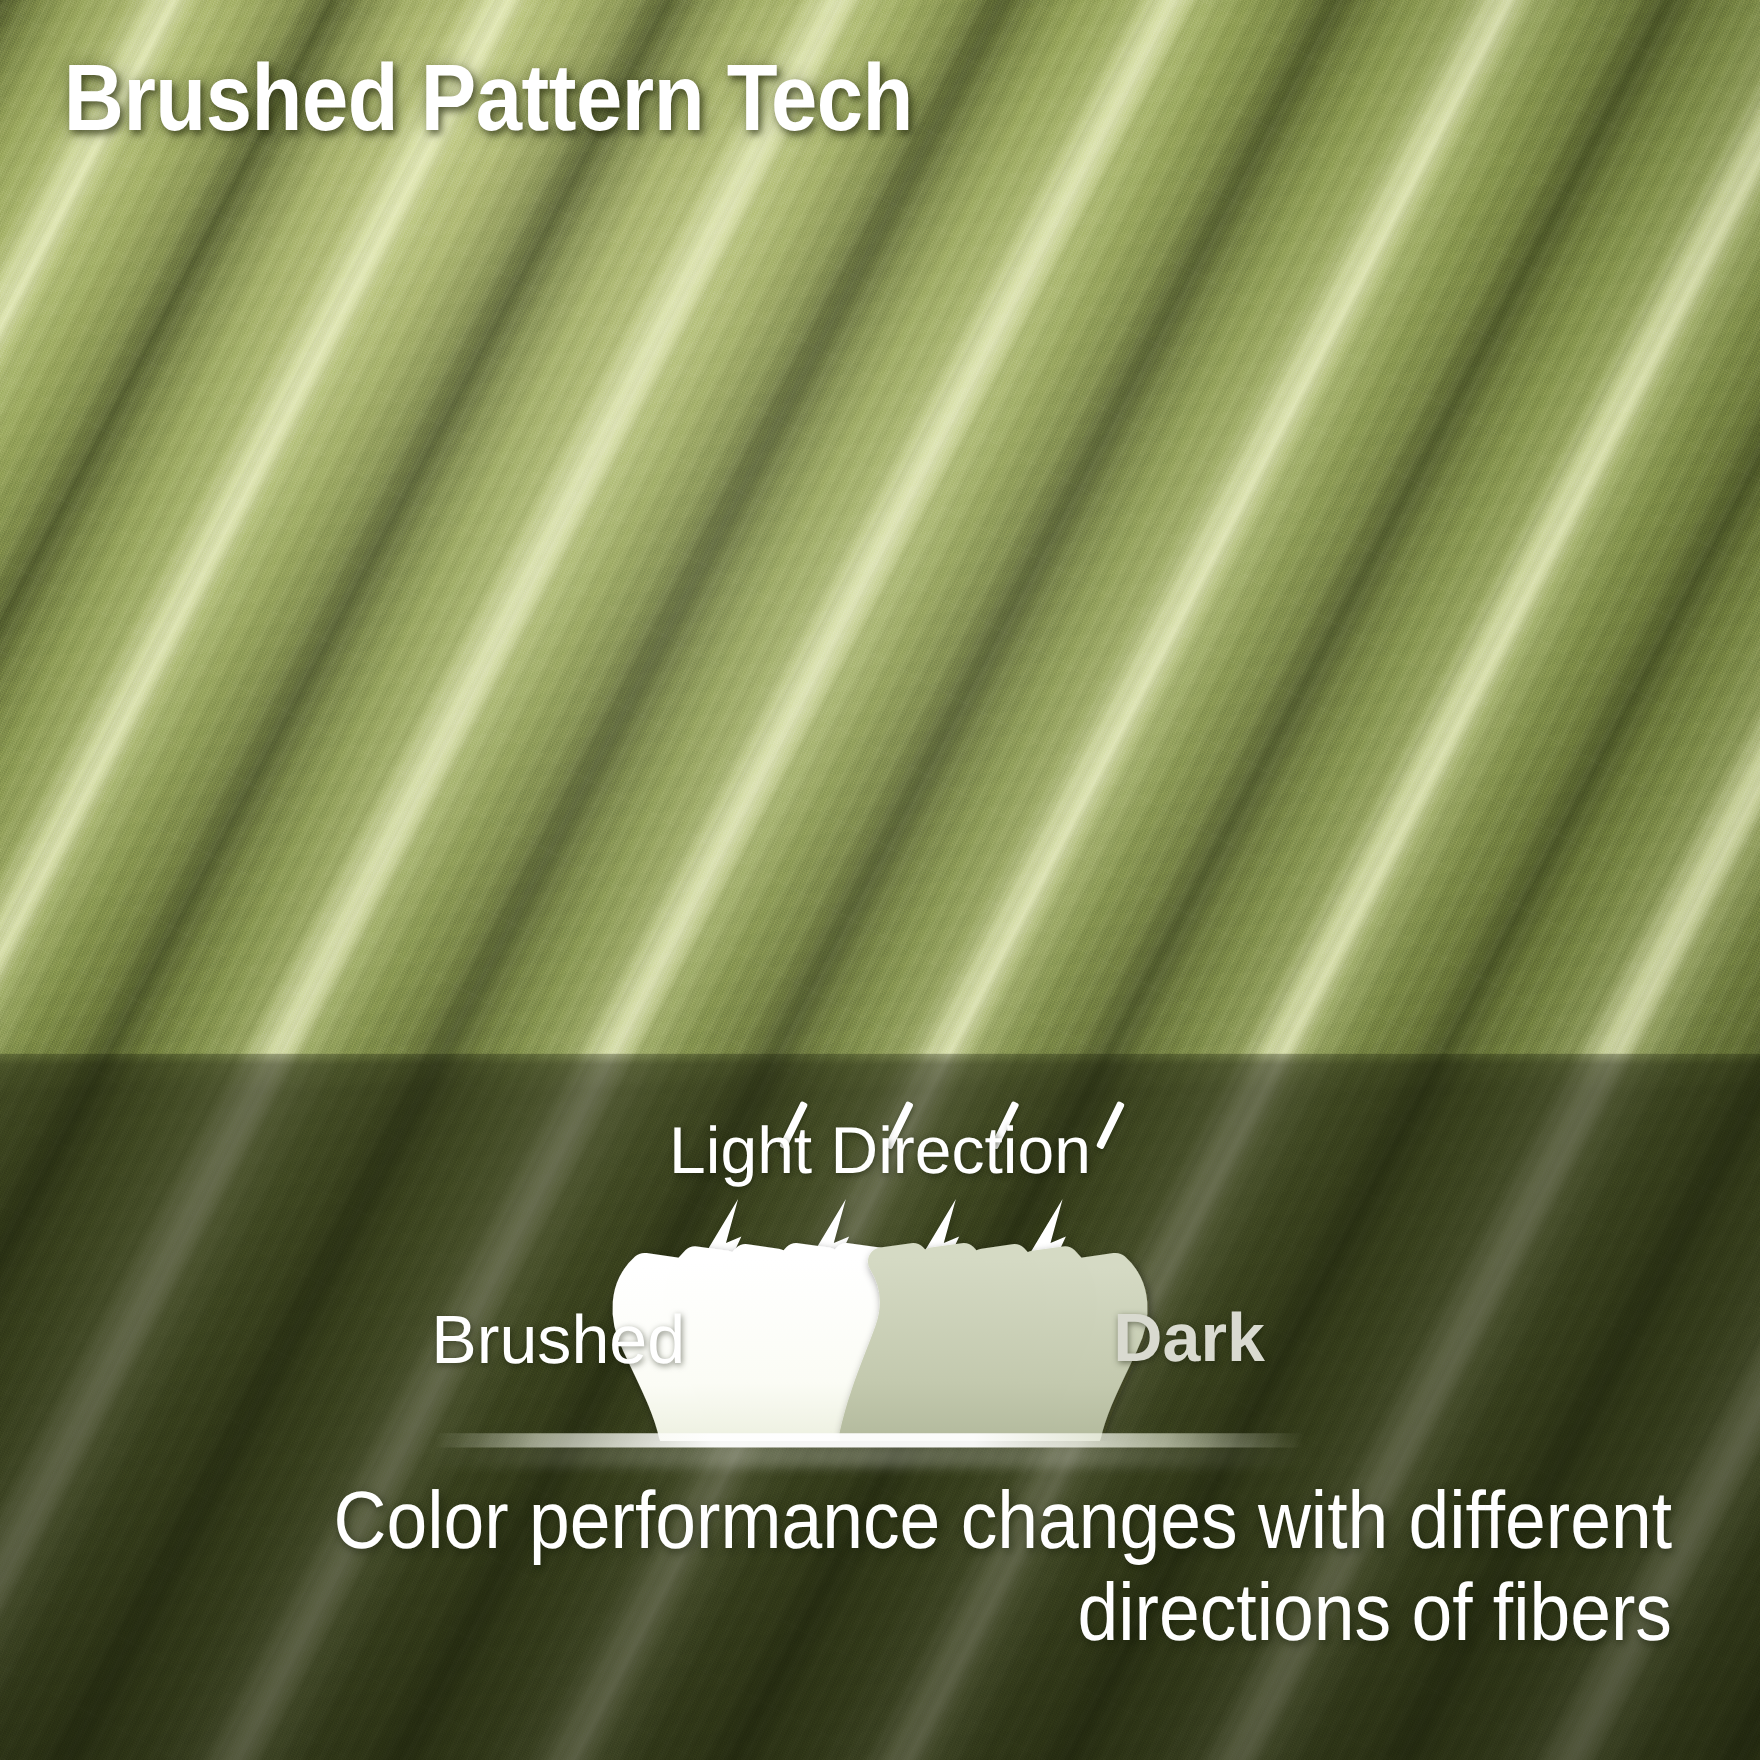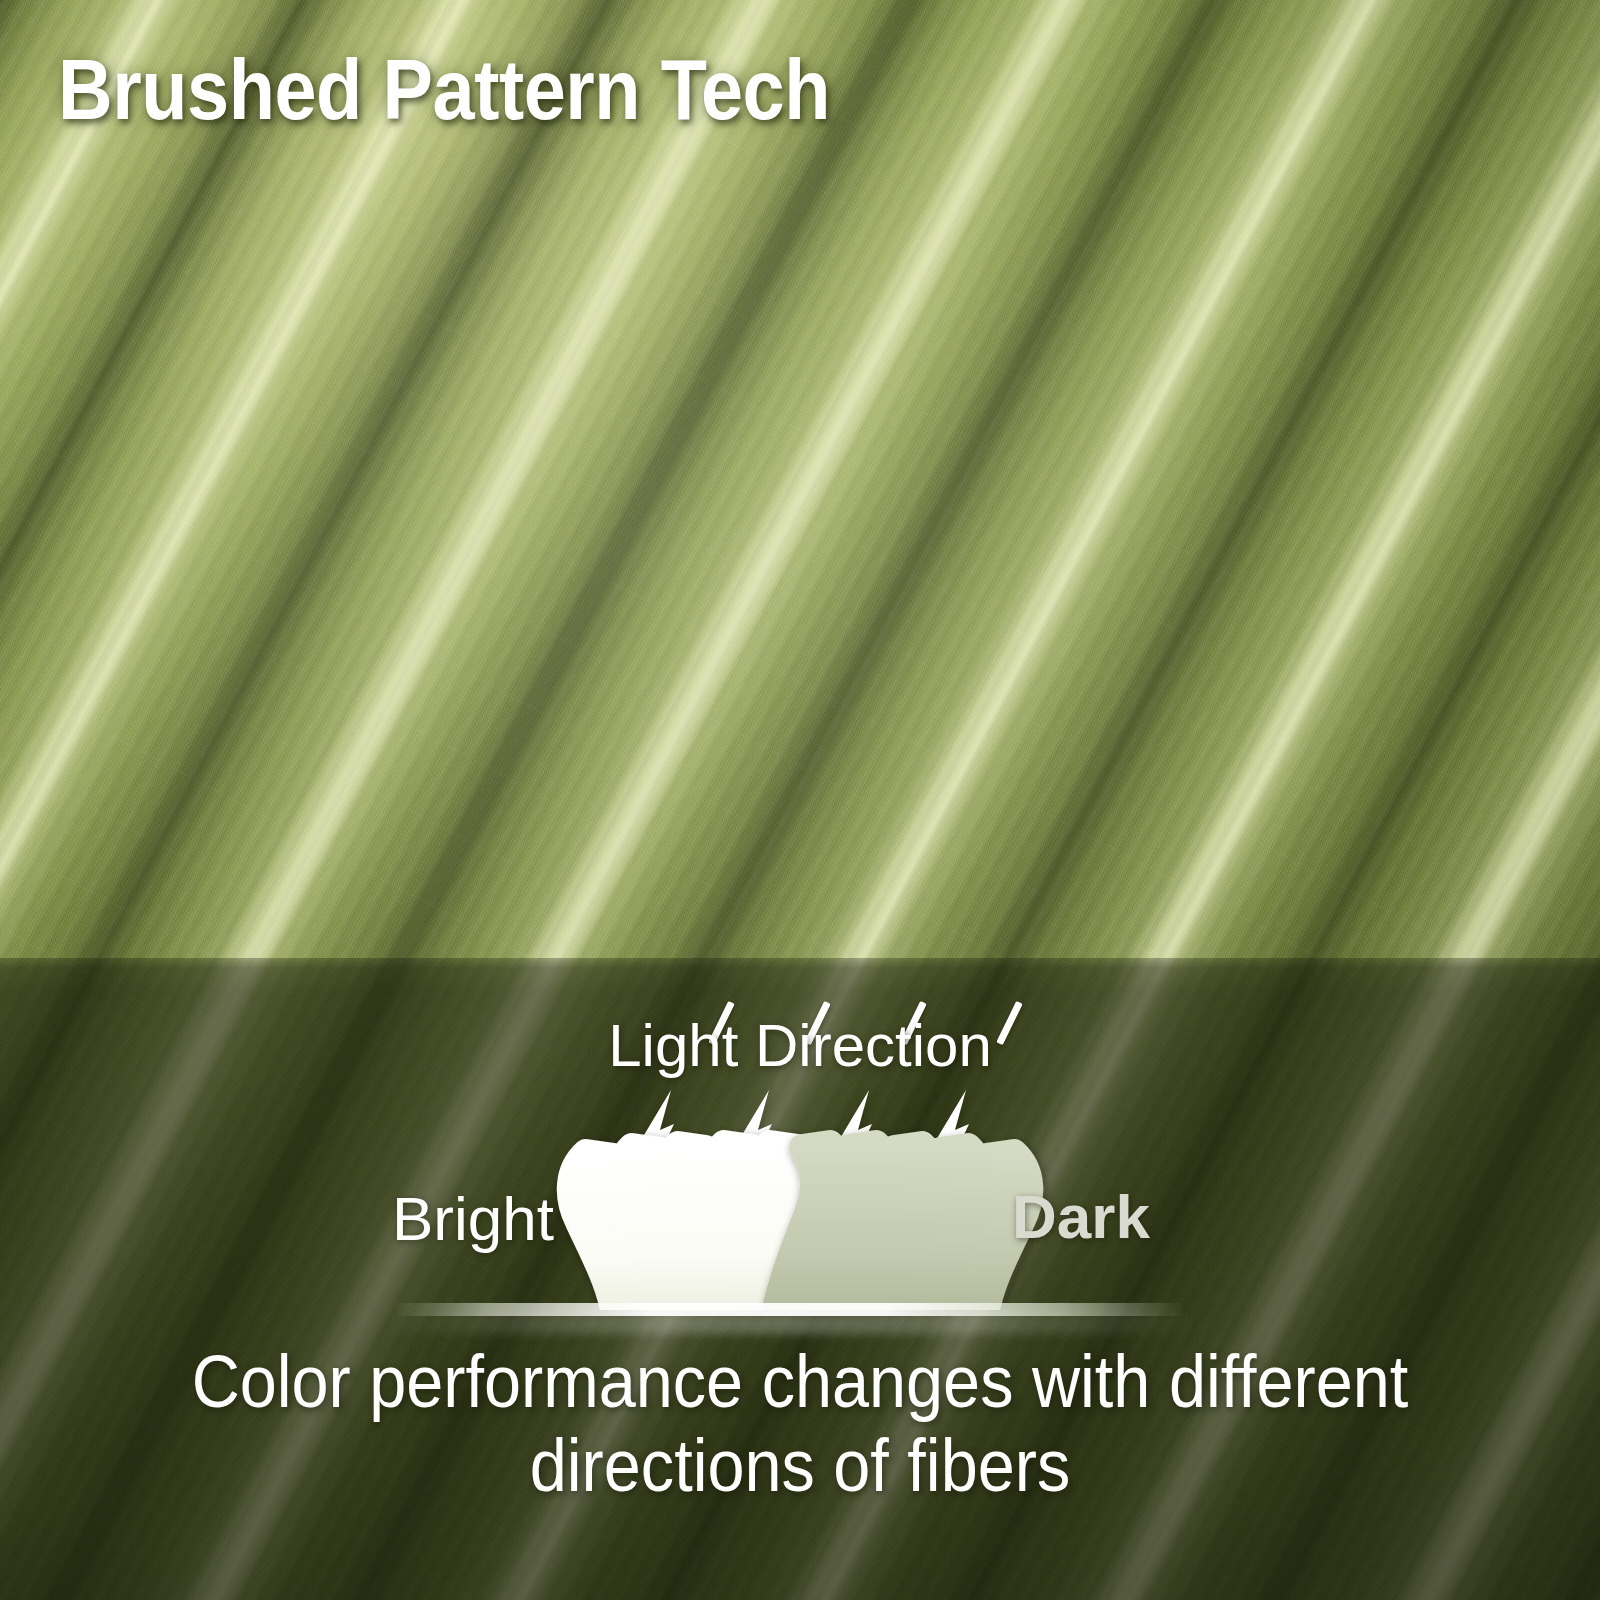--- a/index.html
+++ b/index.html
@@ -188,21 +188,21 @@
     color: #d9dad0;
     font-weight: 700;
     text-shadow: 1px 2px 6px rgba(20,26,6,0.5);
   }
 
   
   .caption {
     position: absolute;
     left: 0; right: 0;
     top: 1340px;
-    text-align: center;
+    text-align: right;
     color: #ffffff;
     font-size: 74px;
     line-height: 1.14;
     font-weight: 400;
     text-shadow: 2px 3px 8px rgba(20,26,6,0.6);
   }
   .caption-line { display: block; transform: scaleX(0.9); }
 </style>
 </head>
 <body>
@@ -277,21 +277,21 @@
         <path d="M922 184 C 942 203, 942 232, 930 258 C 916 289, 902 316, 896 345 L 868 345 C 876 308, 890 278, 900 251 C 908 229, 906 207, 894 188 Z" fill="url(#darkFiber)" stroke="url(#darkFiber)" stroke-width="26" stroke-linejoin="round" stroke-linecap="round"></path>
         <path d="M876 183 C 896 202, 896 231, 884 257 C 870 288, 856 315, 850 345 L 822 345 C 830 308, 844 278, 854 250 C 862 228, 860 206, 848 187 Z" fill="url(#darkFiber)" stroke="url(#darkFiber)" stroke-width="26" stroke-linejoin="round" stroke-linecap="round"></path>
         <path d="M830 183 C 850 202, 850 231, 838 257 C 824 288, 810 315, 804 345 L 776 345 C 784 308, 798 278, 808 250 C 816 228, 814 206, 802 187 Z" fill="url(#darkFiber)" stroke="url(#darkFiber)" stroke-width="26" stroke-linejoin="round" stroke-linecap="round"></path>
       </g>
     </svg>
   </div>
 
   <div class="baseline-glow"></div>
   <div class="baseline"></div>
 
-  <div class="side-label label-bright">Bright</div>
+  <div class="side-label label-bright">Brushed</div>
   <div class="side-label label-dark">Dark</div>
 
   <div class="caption">
     <span class="caption-line">Color performance changes with different</span>
     <span class="caption-line">directions of fibers</span>
   </div>
 
 </div>
 
 </body></html>

